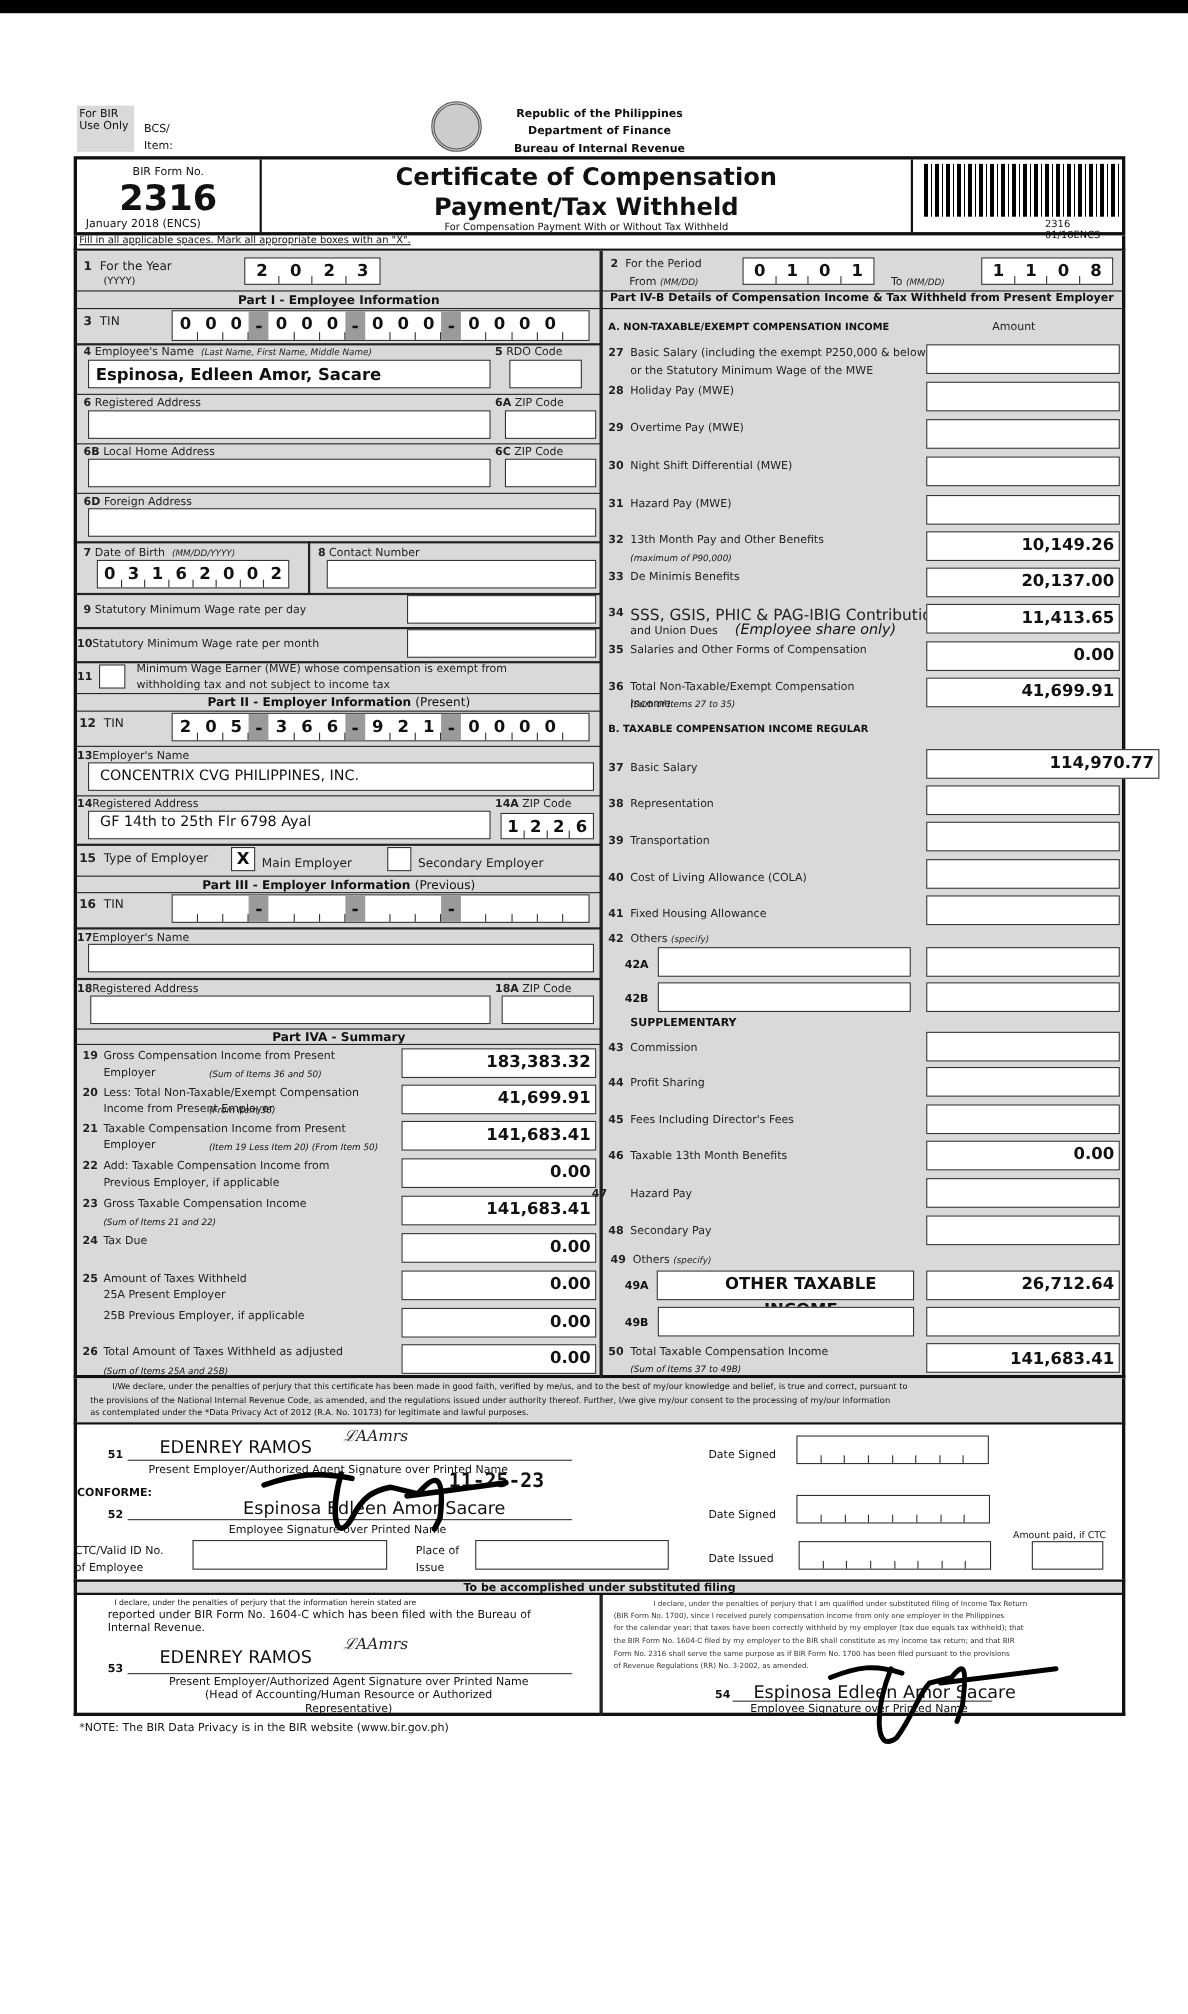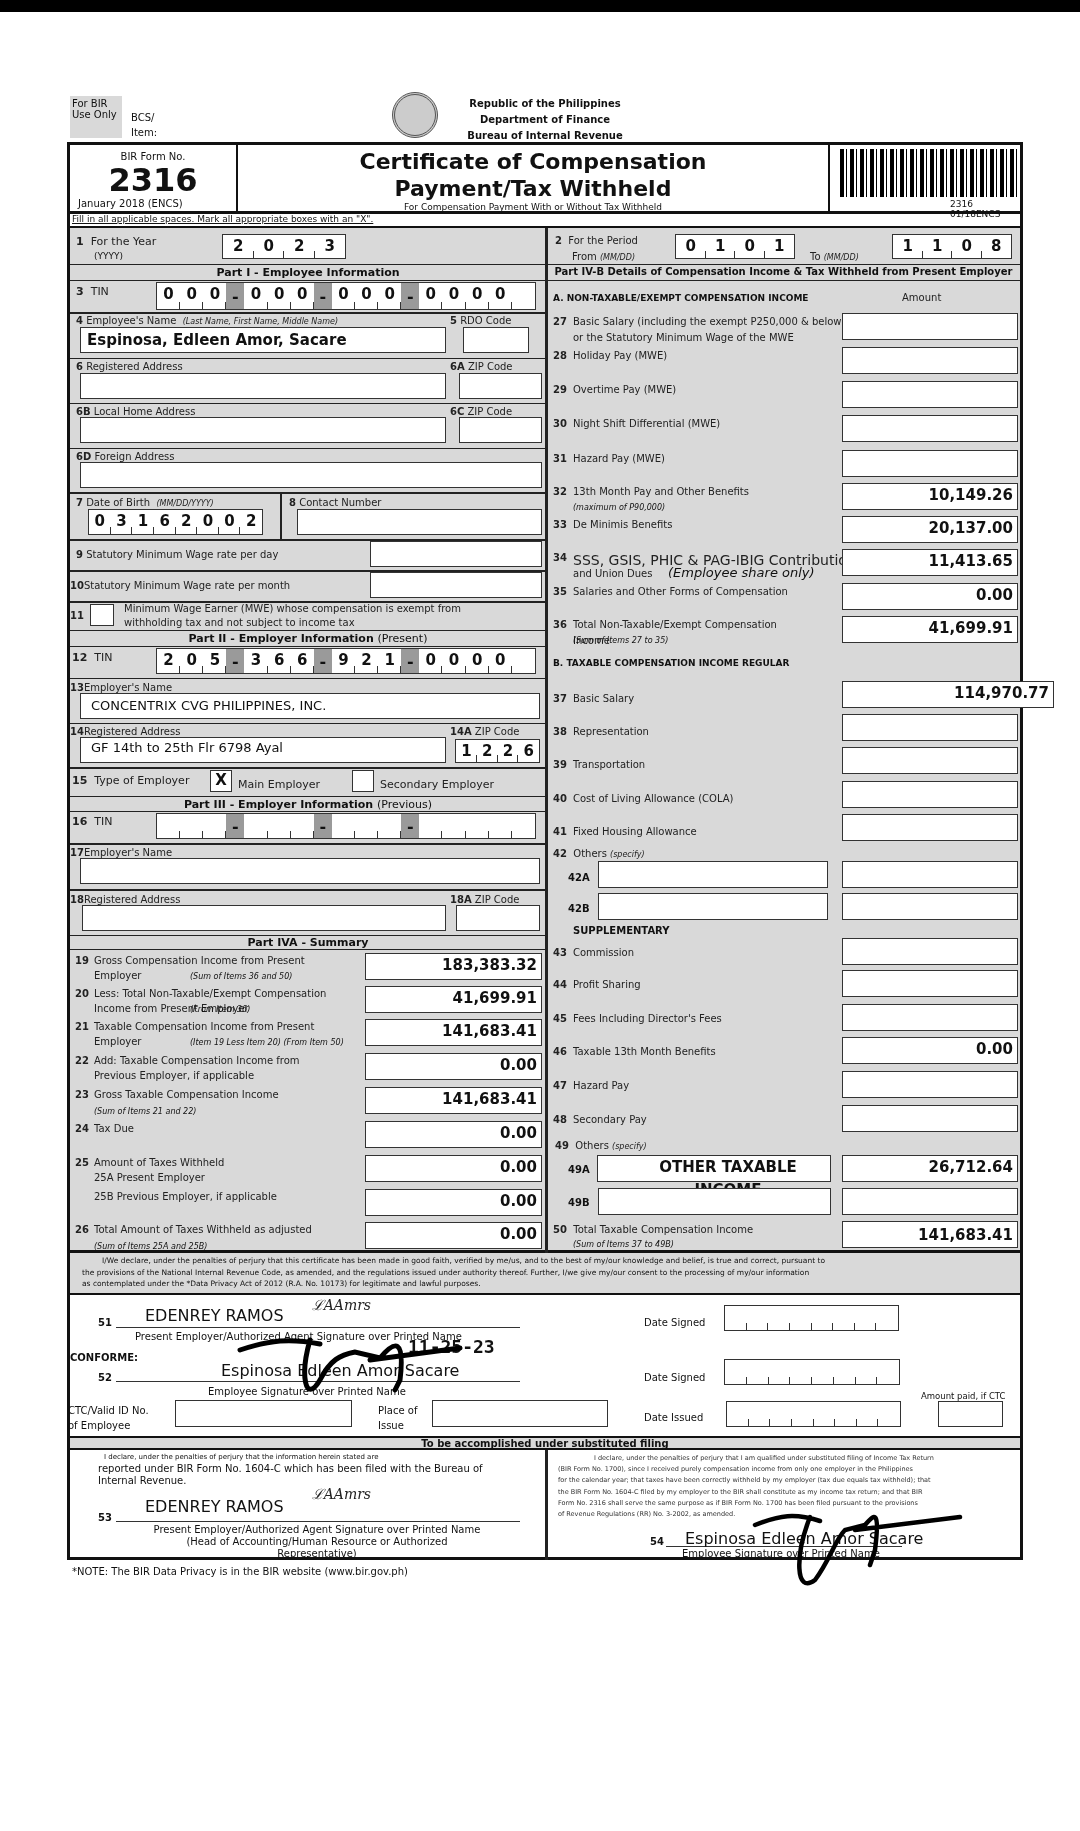--- a/index.html
+++ b/index.html
@@ -479,18 +479,18 @@
 <div class="amt" style="left:842px;top:938px;width:176px;height:27px;"></div>
 <div class="abs lbl num" style="left:553px;top:979px;font-size:10px;">44</div>
 <div class="abs lbl" style="left:573px;top:979px;font-size:10px;">Profit Sharing</div>
 <div class="amt" style="left:842px;top:970px;width:176px;height:27px;"></div>
 <div class="abs lbl num" style="left:553px;top:1013px;font-size:10px;">45</div>
 <div class="abs lbl" style="left:573px;top:1013px;font-size:10px;">Fees Including Director's Fees</div>
 <div class="amt" style="left:842px;top:1004px;width:176px;height:27px;"></div>
 <div class="abs lbl num" style="left:553px;top:1046px;font-size:10px;">46</div>
 <div class="abs lbl" style="left:573px;top:1046px;font-size:10px;">Taxable 13th Month Benefits</div>
 <div class="amt" style="left:842px;top:1037px;width:176px;height:27px;">0.00</div>
-<div class="abs lbl num" style="left:553px;top:1080px;font-size:10px;text-align:right;">47</div>
+<div class="abs lbl num" style="left:538px;top:1080px;font-size:10px;text-align:right;">47</div>
 <div class="abs lbl" style="left:573px;top:1080px;font-size:10px;">Hazard Pay</div>
 <div class="amt" style="left:842px;top:1071px;width:176px;height:27px;"></div>
 <div class="abs lbl num" style="left:553px;top:1114px;font-size:10px;">48</div>
 <div class="abs lbl" style="left:573px;top:1114px;font-size:10px;">Secondary Pay</div>
 <div class="amt" style="left:842px;top:1105px;width:176px;height:27px;"></div>
 
 </body></html>

